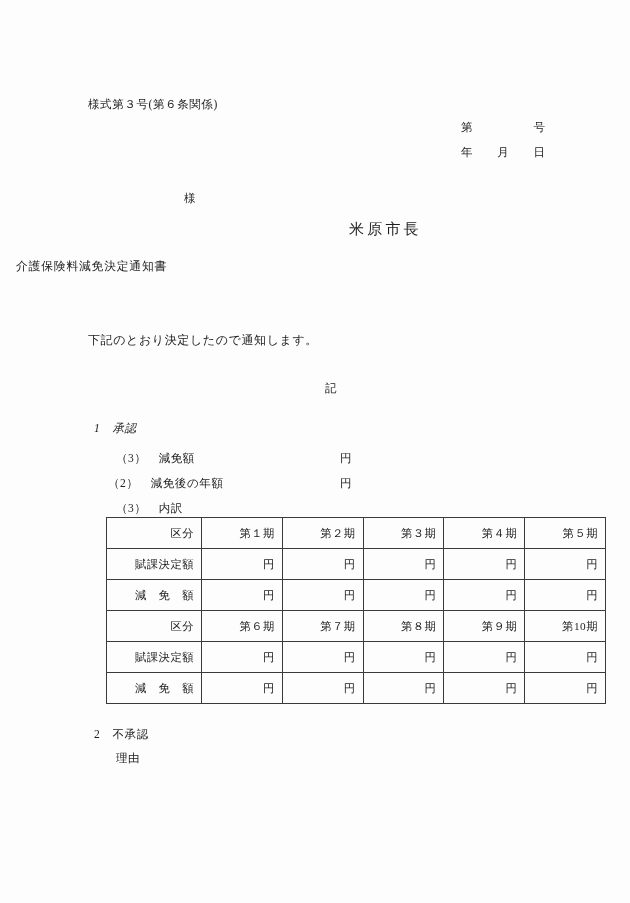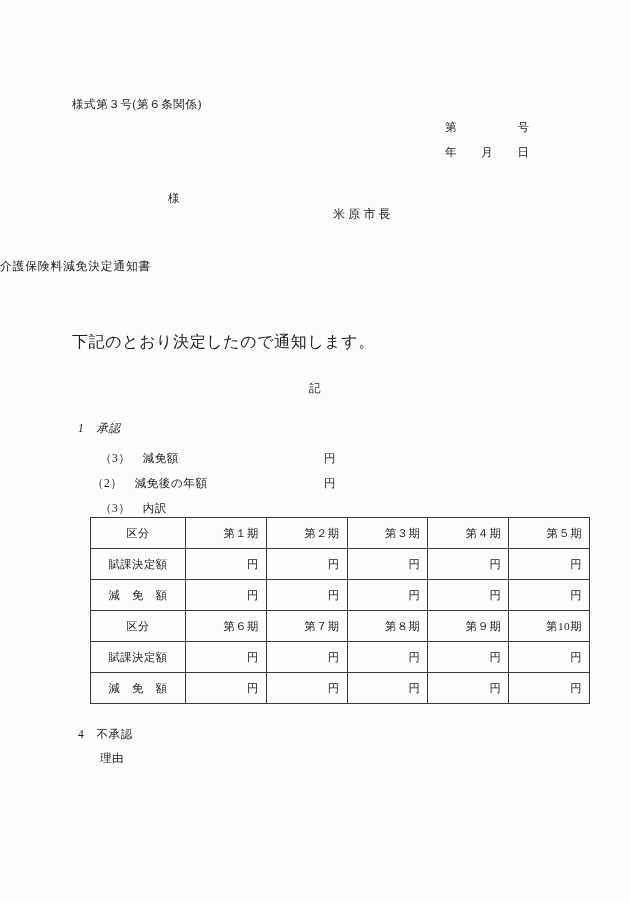--- a/index.html
+++ b/index.html
@@ -16,45 +16,46 @@
     font-family: "Liberation Serif", "DejaVu Serif", serif;
     color: #1c1c1c;
     overflow: hidden;
   }
   .page {
     position: absolute;
     inset: 0;
     width: 514px;
     height: 903px;
     background: #fdfdfd;
+    margin-left: 16px;
   }
 
   
   .t {
     position: absolute;
     white-space: pre;
     font-size: 11.5px;
     line-height: 1;
     letter-spacing: 0.6px;
   }
 
   
   .form-no     { left: 72px;  top: 99px;  font-size: 11.5px; }
   .doc-number  { left: 445px; top: 122px; font-size: 11.5px; letter-spacing: 0.6px; text-align: right; }
   .doc-date    { left: 445px; top: 147px; font-size: 11.5px; letter-spacing: 0.6px; }
 
   .addressee   { left: 168px; top: 193px; font-size: 11.5px; }
-  .issuer      { left: 333px; top: 208px; font-size: 12px; letter-spacing: 3.2px; }
+  .issuer      { left: 333px; top: 222px; font-size: 15px; letter-spacing: 3.2px; }
 
   .doc-title   { left: 0;     top: 261px; width: 630px; 
                  font-size: 11.8px; letter-spacing: 0.8px; }
 
   
   .body-line-1 { left: 130px; top: 309px; font-size: 11.5px; letter-spacing: 0.6px; }
-  .body-line-2 { left: 72px;  top: 334px; font-size: 16px; letter-spacing: 0.6px; }
+  .body-line-2 { left: 72px;  top: 334px; font-size: 12px; letter-spacing: 0.6px; }
 
   .ki          { left: 0;     top: 383px; width: 630px; text-align: center;
                  font-size: 11.5px; }
 
   
   .sec1-head   { left: 78px;  top: 423px; font-size: 11.5px; letter-spacing: 0.6px; font-style: italic; }
   .item1-label { left: 100px; top: 453px; font-size: 11.5px; letter-spacing: 0.6px; }
   .item1-unit  { left: 324px; top: 453px; font-size: 11.5px; }
   .item2-label { left: 92px; top: 478px; font-size: 11.5px; letter-spacing: 0.6px; }
   .item2-unit  { left: 324px; top: 478px; font-size: 11.5px; }
@@ -71,21 +72,21 @@
   }
   .breakdown-table td {
     border: 1px solid #3a3a3a;
     height: 30px;
     font-size: 11.3px;
     padding: 0 7px;
     letter-spacing: 0.5px;
   }
   .breakdown-table td.rowhead {
     width: 80px;
-    text-align: center;
+    text-align: right;
     white-space: pre;
   }
   .breakdown-table td.colhead {
     text-align: right;
   }
   .breakdown-table td.amount {
     text-align: right;
   }
 
   
@@ -167,16 +168,16 @@
         <td class="rowhead">減　免　額</td>
         <td class="amount">円</td>
         <td class="amount">円</td>
         <td class="amount">円</td>
         <td class="amount">円</td>
         <td class="amount">円</td>
       </tr>
     </tbody>
   </table>
 
-  <div class="t sec2-head">4　不承認</div>
+  <div class="t sec2-head">2　不承認</div>
   <div class="t sec2-reason">理由</div>
 
 </div>
 
 </body></html>

